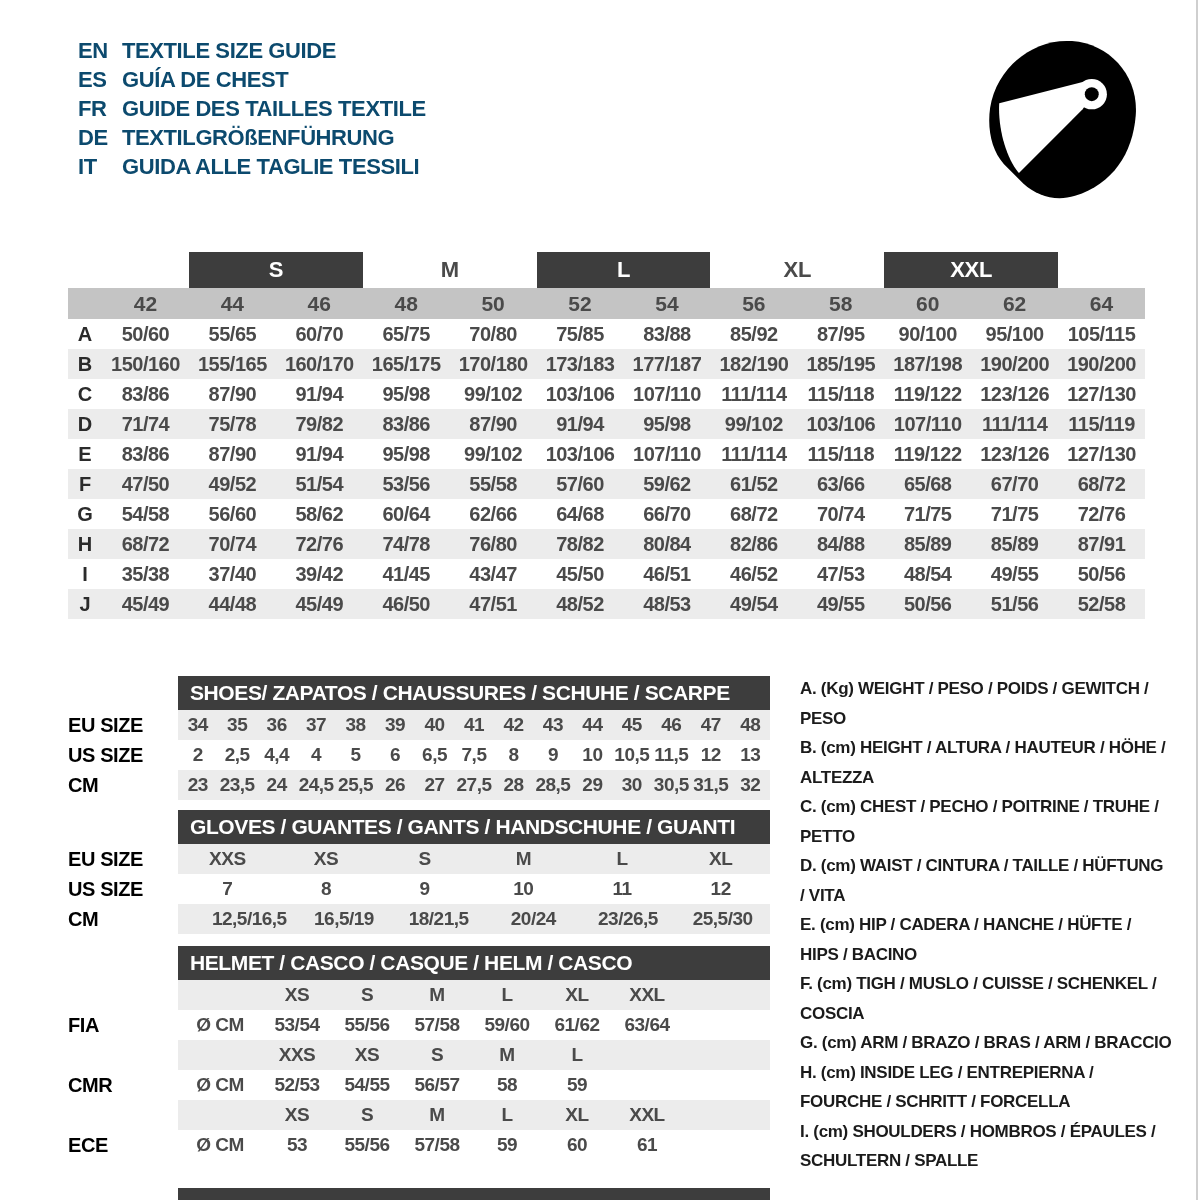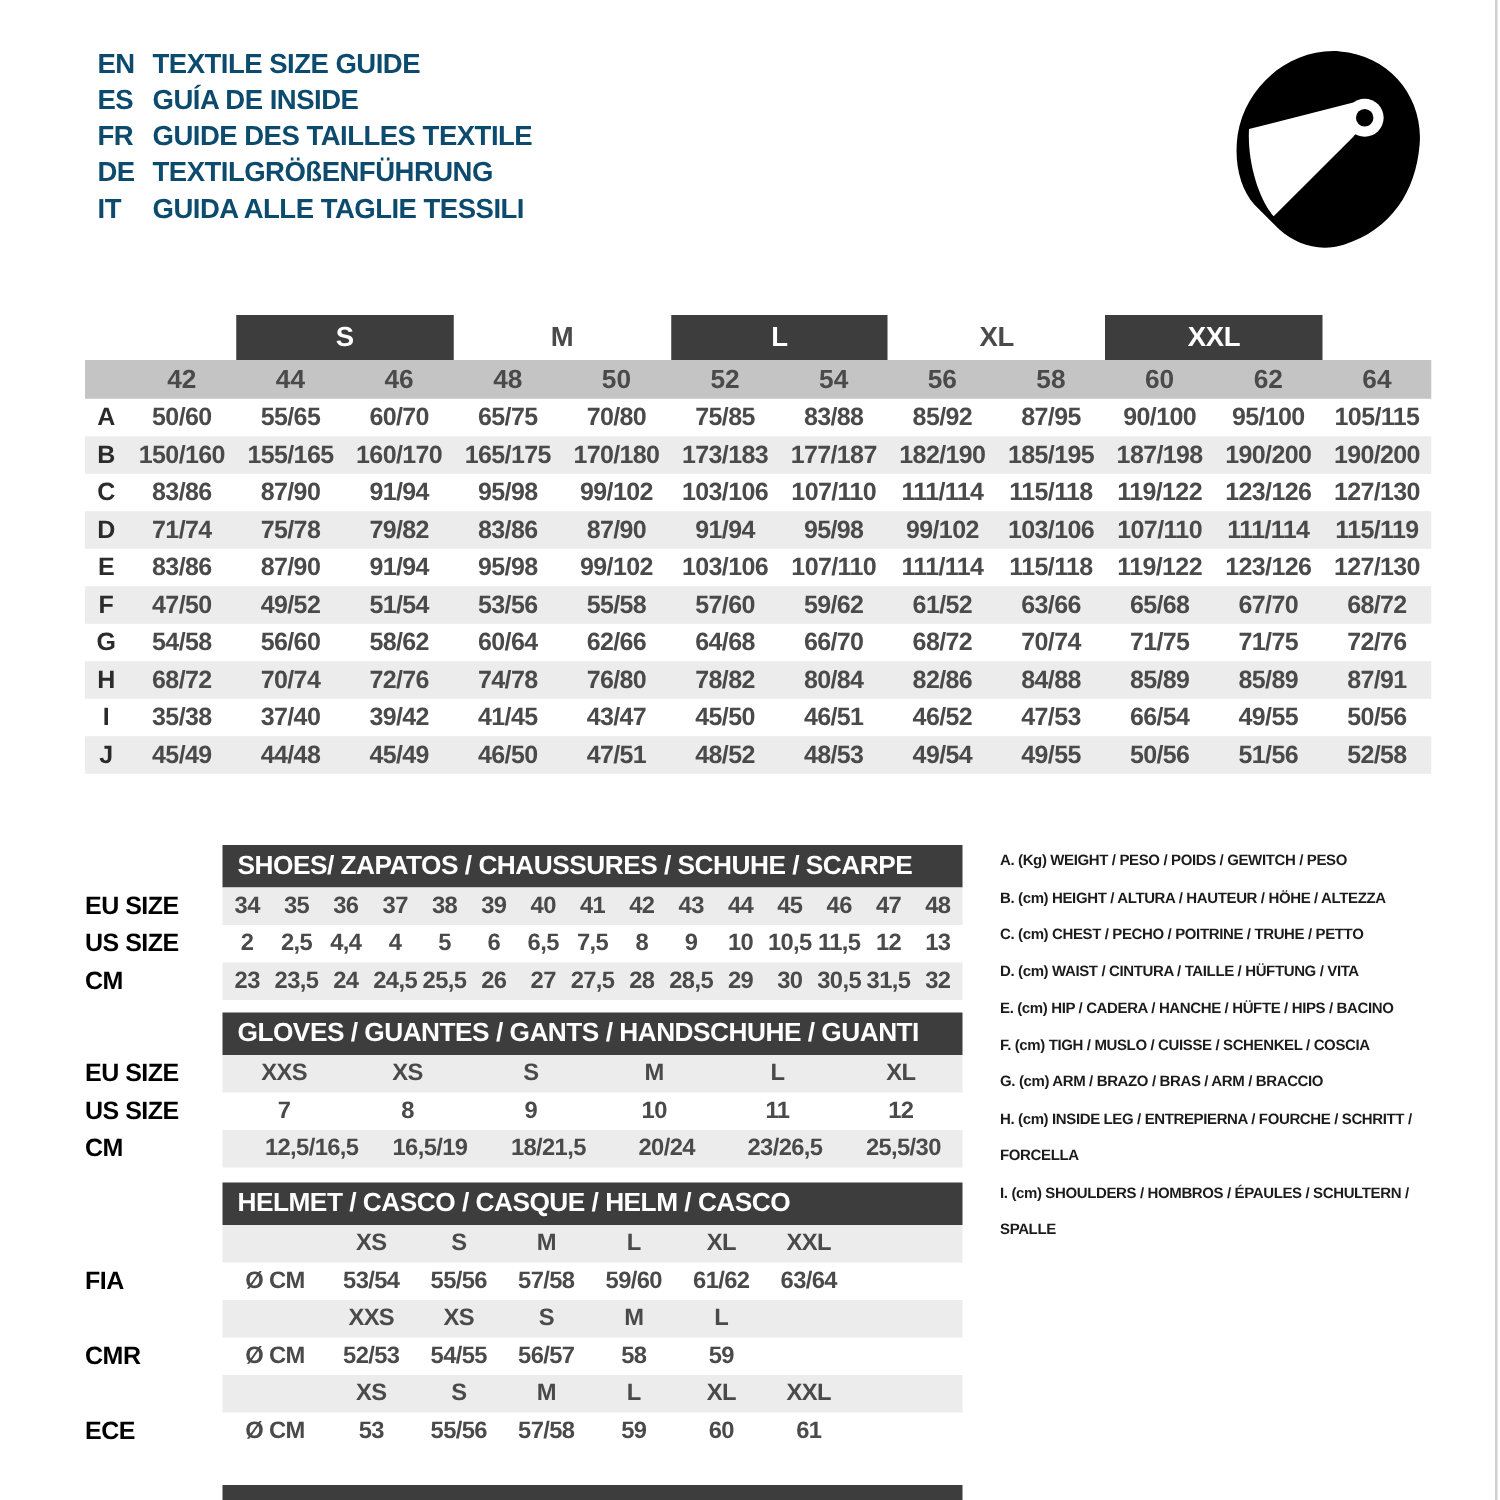--- a/index.html
+++ b/index.html
@@ -32,38 +32,38 @@
   .sec-header{height:34px;margin-left:110px;background:var(--dark);color:#fff;display:flex;align-items:center;
               font-size:21px;padding-left:12px;letter-spacing:-0.4px;white-space:nowrap}
   .lt-row{display:flex;height:30px}
   .lt-label{width:110px;flex:0 0 110px;display:flex;align-items:center;font-size:20px;color:#000000;letter-spacing:-0.4px}
   .lt-content{flex:1;display:grid}
   .lt-content.stripe{background:var(--stripe)}
   .lt-cell{display:flex;align-items:center;justify-content:center;font-size:19px;letter-spacing:-0.5px;white-space:nowrap}
   .gap10{height:10px}.gap12{height:12px}
   
   .legend{position:absolute;left:800px;top:674px;width:372px}
-  .legend-line{font-size:12px;line-height:29.5px;color:#1b1b1b;letter-spacing:-0.3px}
+  .legend-line{font-size:17px;line-height:29.5px;color:#1b1b1b;letter-spacing:-0.3px}
   
   .bottom-bar{position:absolute;left:178px;top:1188px;width:592px;height:12px;background:var(--dark)}
   .right-edge{position:absolute;right:2px;top:0;width:2px;height:1200px;background:#cfcfcf}
 </style>
 </head>
 <body>
 
 <div class="page">
 
   <div class="langs">
       <div class="lang-row">
         <span class="lang-code">EN</span>
         <span class="lang-text">TEXTILE SIZE GUIDE</span>
       </div>
       <div class="lang-row">
         <span class="lang-code">ES</span>
-        <span class="lang-text">GUÍA DE INSIDE</span>
+        <span class="lang-text">GUÍA DE CHEST</span>
       </div>
       <div class="lang-row">
         <span class="lang-code">FR</span>
         <span class="lang-text">GUIDE DES TAILLES TEXTILE</span>
       </div>
       <div class="lang-row">
         <span class="lang-code">DE</span>
         <span class="lang-text">TEXTILGRÖßENFÜHRUNG</span>
       </div>
       <div class="lang-row">
@@ -229,21 +229,21 @@
           <span class="t-label">I</span>
           <span class="t-cell">35/38</span>
           <span class="t-cell">37/40</span>
           <span class="t-cell">39/42</span>
           <span class="t-cell">41/45</span>
           <span class="t-cell">43/47</span>
           <span class="t-cell">45/50</span>
           <span class="t-cell">46/51</span>
           <span class="t-cell">46/52</span>
           <span class="t-cell">47/53</span>
-          <span class="t-cell">66/54</span>
+          <span class="t-cell">48/54</span>
           <span class="t-cell">49/55</span>
           <span class="t-cell">50/56</span>
         </div>
         <div class="t-row stripe">
           <span class="t-label">J</span>
           <span class="t-cell">45/49</span>
           <span class="t-cell">44/48</span>
           <span class="t-cell">45/49</span>
           <span class="t-cell">46/50</span>
           <span class="t-cell">47/51</span>

